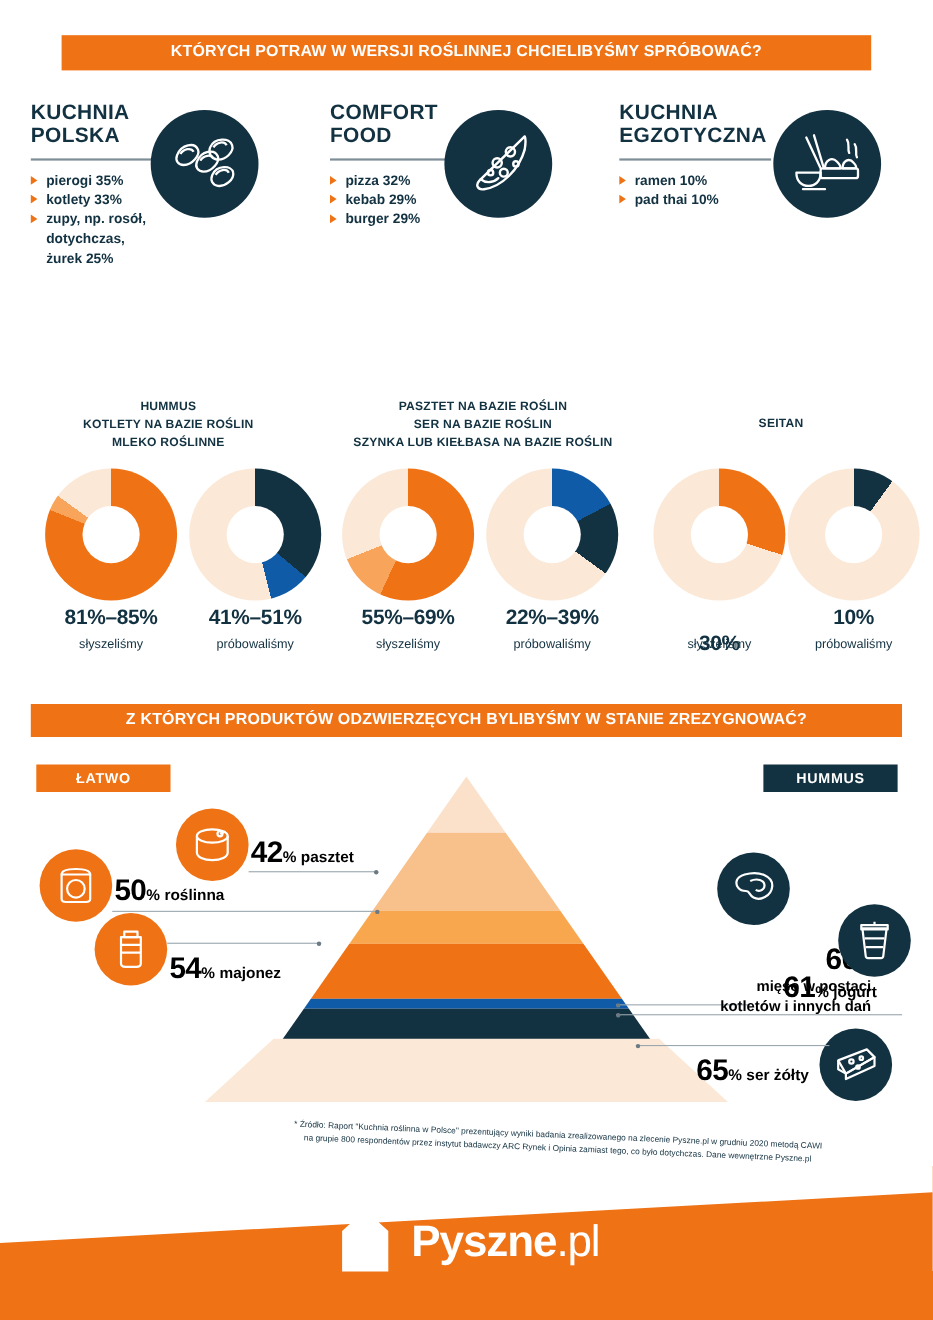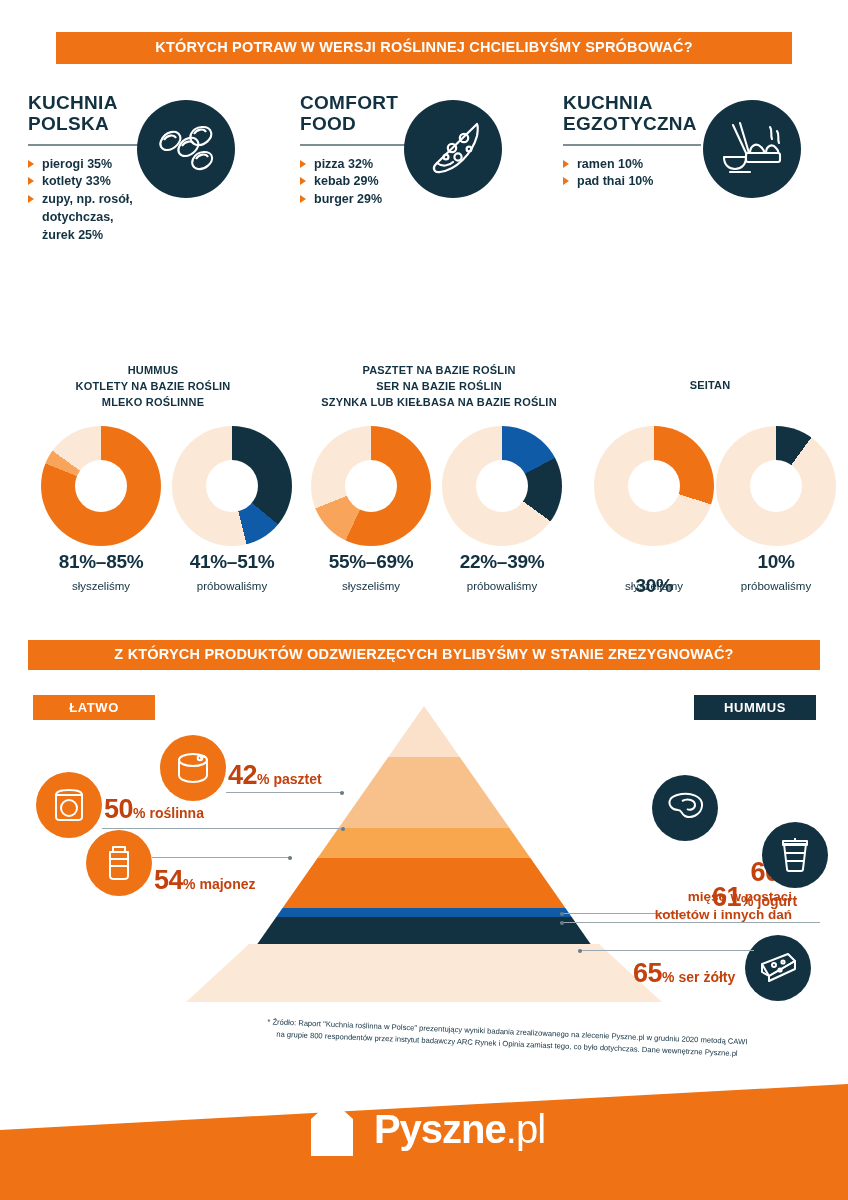--- a/index.html
+++ b/index.html
@@ -63,21 +63,21 @@
   .icon-circle{
     position:absolute;border-radius:50%;display:flex;
     align-items:center;justify-content:center;
   }
   .icon-circle.orange{background:#EF7215;}
   .icon-circle.navy{background:#123141;}
 
   .lead{position:absolute;height:1px;background:#9aa7ae;}
   .lead .dot{position:absolute;top:-1.5px;width:4px;height:4px;border-radius:50%;background:#6b7a83;}
 
-  .pct{position:absolute;white-space:nowrap;color:#c2410c;font-weight:bold;}
+  .pct{position:absolute;white-space:nowrap;color:#000000;font-weight:bold;}
   .pct .num{font-size:27px;letter-spacing:-.5px;}
   .pct .sym{font-size:14px;}
   .pct .lbl{font-size:14px;margin-left:4px;}
   .pct.center{text-align:right;margin-top:12px;}
   .pct .sub{display:block;font-size:13.5px;font-weight:bold;line-height:1.25;margin-top:1px;}
 
   .pyramid{position:absolute;left:249px;top:706px;width:350px;height:250px;}
 
   
   .footnote{

